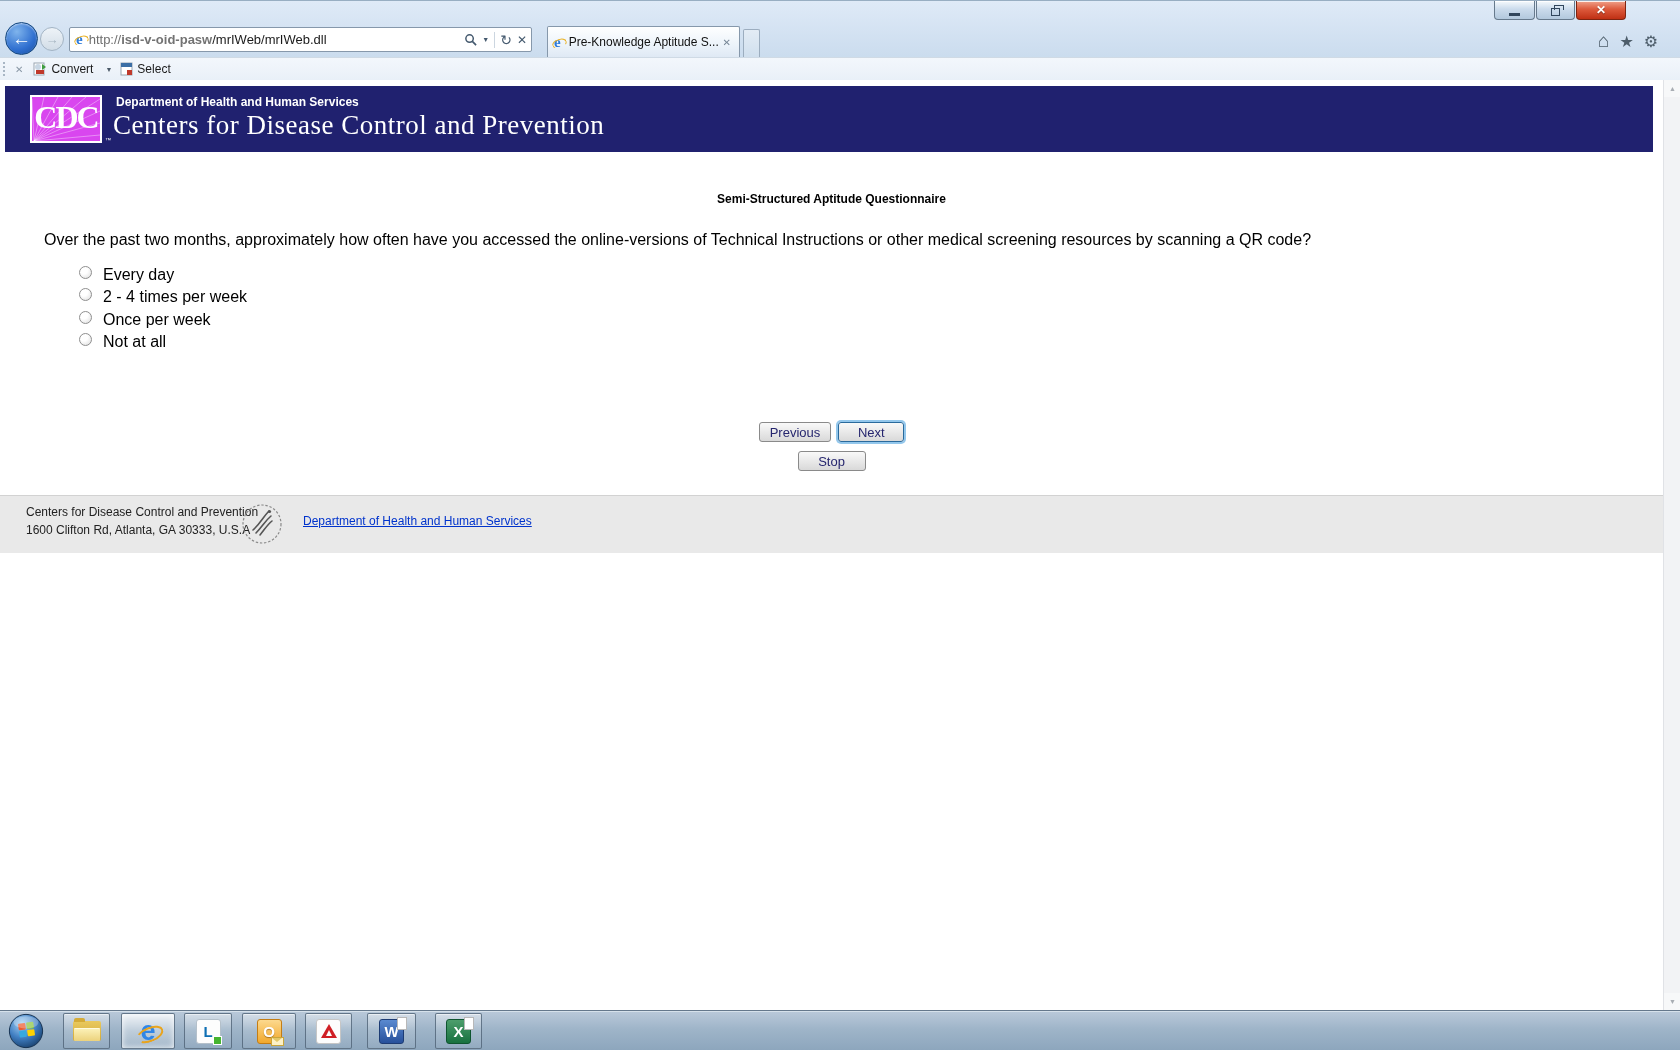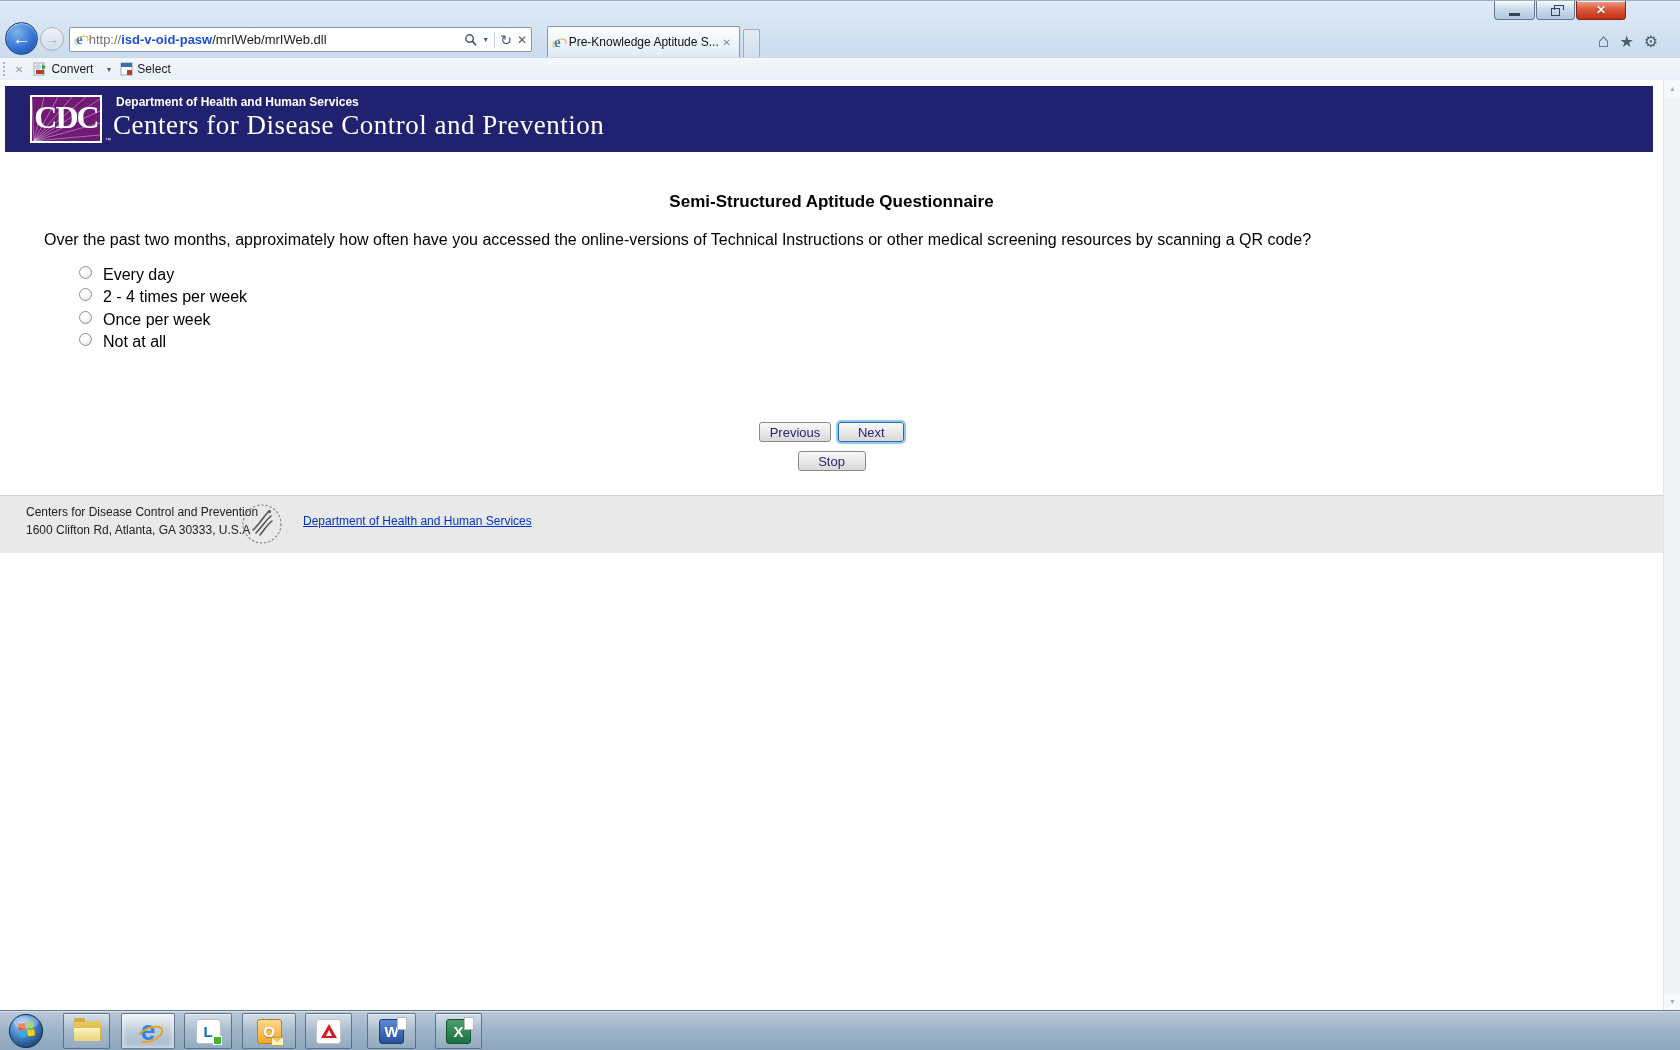--- a/index.html
+++ b/index.html
@@ -28,21 +28,21 @@
   .btn-fwd { position: absolute; left: 40px; top: 26px; width: 24px; height: 24px; border-radius: 50%;
     background: linear-gradient(#eef3f8, #d2dde7); border: 1px solid #a3b4c4; color: #a8b6c2; font-size: 13px;
     font-weight: bold; display: flex; align-items: center; justify-content: center; }
 
   .addressbar { position: absolute; left: 69px; top: 26px; width: 463px; height: 25px; background: #fff;
     border: 1px solid #8698ab; border-radius: 2px; display: flex; align-items: center; padding: 0 4px 0 6px; font-size: 13px; }
   .fav-e { color: #2f7cdb; font-weight: bold; font-size: 15px; font-family: "Liberation Serif", serif; margin-right: 6px; position: relative; }
   .fav-e::after { content: ""; position: absolute; left: -2px; top: 5px; width: 13px; height: 7px;
     border: 1.5px solid #eab122; border-radius: 50%; border-bottom-color: transparent; transform: rotate(-18deg); }
   .url-scheme { color: #6f6f6f; }
-  .url-domain { color: #1d4ed8; font-weight: 600; }
+  .url-domain { color: #737373; font-weight: 600; }
   .url-path { color: #1a1a1a; }
   .addr-icons { margin-left: auto; display: flex; align-items: center; gap: 5px; color: #44596e; }
   .addr-divider { width: 1px; height: 16px; background: #ccd6e0; }
   .mag-svg { width: 13px; height: 13px; }
   .tiny-drop { font-size: 7px; color: #44596e; }
   .addr-refresh { font-size: 14px; }
   .addr-stop { font-size: 12px; }
 
   .tab { position: absolute; left: 547px; top: 25px; width: 193px; height: 31px;
     background: linear-gradient(#feffff, #ecf3fa 60%, #dfe9f4); border: 1px solid #8698ab; border-bottom: none;
@@ -61,32 +61,32 @@
   .cmd-x { color: #8a98a6; font-size: 10px; margin: 0 10px 0 8px; }
   .cmd-item { display: flex; align-items: center; gap: 4px; margin-right: 10px; }
   .icon-convert { width: 14px; height: 14px; }
   .icon-select { width: 13px; height: 14px; }
   .cmd-drop { font-size: 7px; color: #4c5a68; margin: 0 8px 0 2px; }
 
   
   .page { position: absolute; top: 80px; left: 0; width: 1663px; height: 930px; background: #fff; }
 
   .cdc-band { position: absolute; left: 5px; top: 6px; width: 1648px; height: 66px; background: #20216f; }
-  .cdc-logo { position: absolute; left: 25px; top: 9px; width: 72px; height: 48px; background: #701a75;
+  .cdc-logo { position: absolute; left: 25px; top: 9px; width: 72px; height: 48px; background: #d946ef;
     border: 2px solid #fff; overflow: hidden; }
   .cdc-rays { position: absolute; left: 0; top: 0; width: 100%; height: 100%; }
   .cdc-letters { position: absolute; width: 100%; text-align: center; top: 2px; color: #fff;
     font-family: "Liberation Serif", serif; font-weight: bold; font-size: 32px; letter-spacing: -2px; }
   .cdc-tm { position: absolute; left: 100px; top: 51px; color: #fff; font-size: 6px; }
   .cdc-dept { position: absolute; left: 111px; top: 9px; color: #fff; font-size: 12px; font-weight: bold; }
   .cdc-org { position: absolute; left: 108px; top: 24px; color: #fff; font-size: 27px;
     font-family: "Liberation Serif", serif; letter-spacing: .5px; }
 
   .survey-title { position: absolute; top: 112px; left: 0; width: 100%; text-align: center;
-    font-size: 17px; font-weight: bold; color: #000; }
+    font-size: 12px; font-weight: bold; color: #000; }
   .question { position: absolute; top: 151px; left: 44px; font-size: 16px; color: #000; white-space: nowrap; }
 
   .options { position: absolute; top: 186px; left: 79px; list-style: none; }
   .opt { height: 22.4px; display: flex; align-items: flex-start; }
   .radio { width: 13px; height: 13px; border-radius: 50%; border: 1px solid #8f8f8f;
     background: radial-gradient(circle at 35% 30%, #fff 35%, #e9e9e9 75%, #cfcfcf); margin-right: 11px; flex: none; }
   .opt-label { font-size: 16px; color: #000; }
 
   .btn-row { position: absolute; left: 0; width: 100%; display: flex; justify-content: center; gap: 7px; }
   .row-prevnext { top: 342px; }

